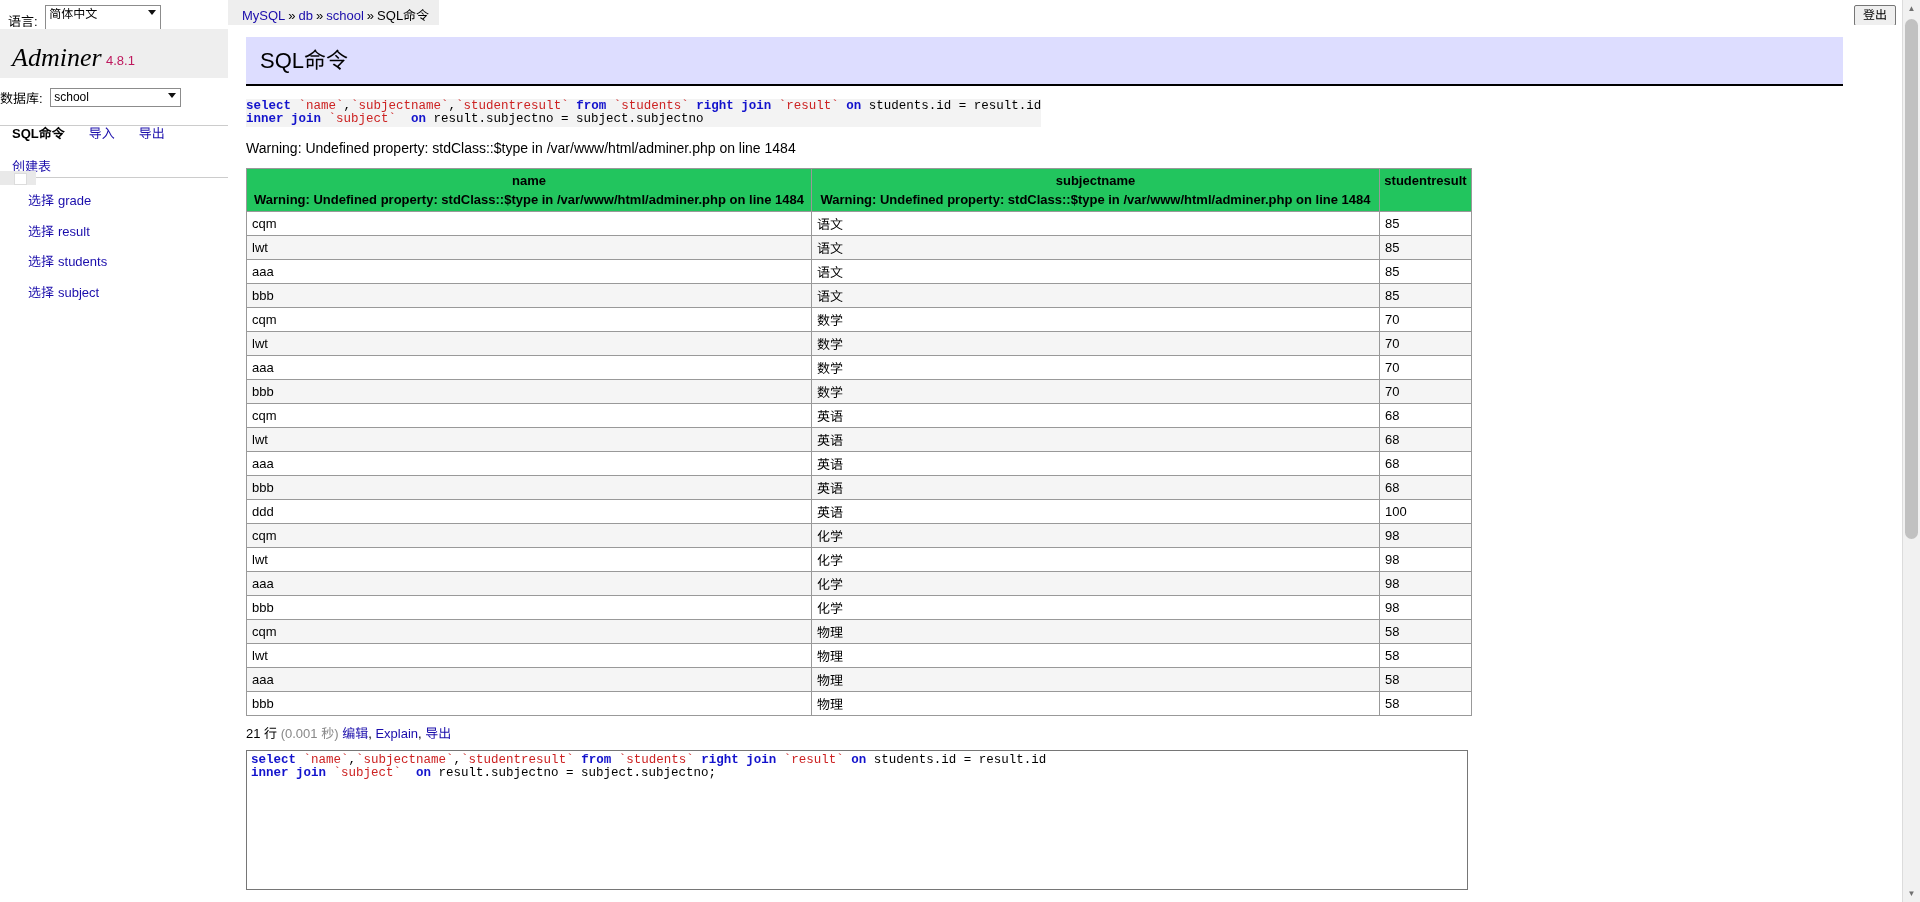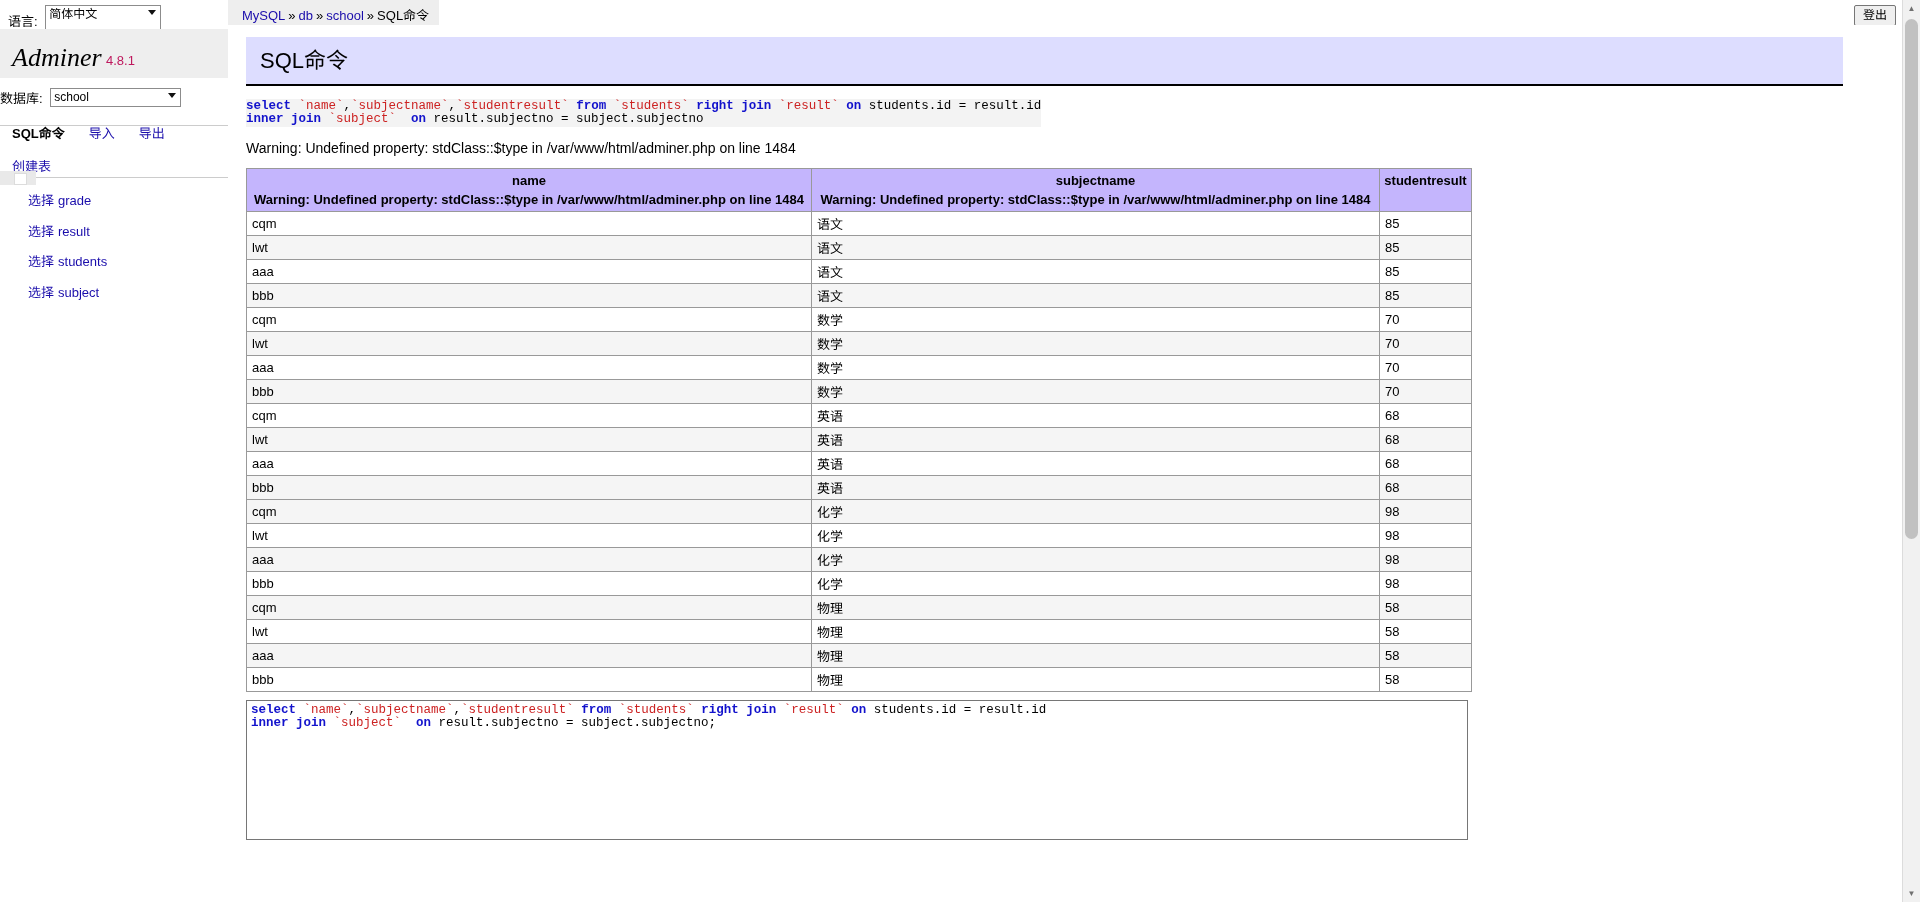--- a/index.html
+++ b/index.html
@@ -256,21 +256,21 @@
     width: 1225px;
   }
   table.result {
     border-collapse: collapse;
     border-spacing: 0;
     table-layout: fixed;
     width: 1225px;
     font-size: 13px;
   }
   table.result th {
-    background: #c4b5fd;
+    background: #22c55e;
     border: 1px solid #999;
     font-weight: bold;
     text-align: center;
     padding: 4px 4px;
     vertical-align: top;
     color: #000;
   }
   table.result th .colname { display: block; padding-bottom: 4px; }
   table.result th .thwarn {
     display: block;
@@ -462,20 +462,25 @@
             <tr class="odd">
               <td>aaa</td>
               <td>英语</td>
               <td>68</td>
             </tr>
             <tr class="even">
               <td>bbb</td>
               <td>英语</td>
               <td>68</td>
             </tr>
+            <tr class="odd">
+              <td>ddd</td>
+              <td>英语</td>
+              <td>100</td>
+            </tr>
             <tr class="even">
               <td>cqm</td>
               <td>化学</td>
               <td>98</td>
             </tr>
             <tr class="odd">
               <td>lwt</td>
               <td>化学</td>
               <td>98</td>
             </tr>
@@ -506,20 +511,25 @@
             </tr>
             <tr class="odd">
               <td>bbb</td>
               <td>物理</td>
               <td>58</td>
             </tr>
           </tbody>
       </table>
     </div>
 
+    <div id="result-footer">
+      <span class="rows">21 行</span>
+      <span class="time">(0.001 秒)</span>
+      <a href="#">编辑</a><span>, </span><a href="#">Explain</a><span>, </span><a href="#">导出</a>
+    </div>
 
     <div id="sql-editor"><span id="e-line1"><span class="kw">select</span><span class="pl"> </span><span class="id">`name`</span><span class="pl">,</span><span class="id">`subjectname`</span><span class="pl">,</span><span class="id">`studentresult`</span><span class="pl"> </span><span class="kw">from</span><span class="pl"> </span><span class="id">`students`</span><span class="pl"> </span><span class="kw">right join</span><span class="pl"> </span><span class="id">`result`</span><span class="pl"> </span><span class="kw">on</span><span class="pl"> students.id = result.id</span></span>
 <span id="e-line2"><span class="kw">inner join</span><span class="pl"> </span><span class="id">`subject`</span><span class="pl">  </span><span class="kw">on</span><span class="pl"> result.subjectno = subject.subjectno;</span></span></div>
 
   </div>
 
   <div class="vscroll">
     <div class="arrow up">▲</div>
     <div class="thumb"></div>
     <div class="arrow down">▼</div>

